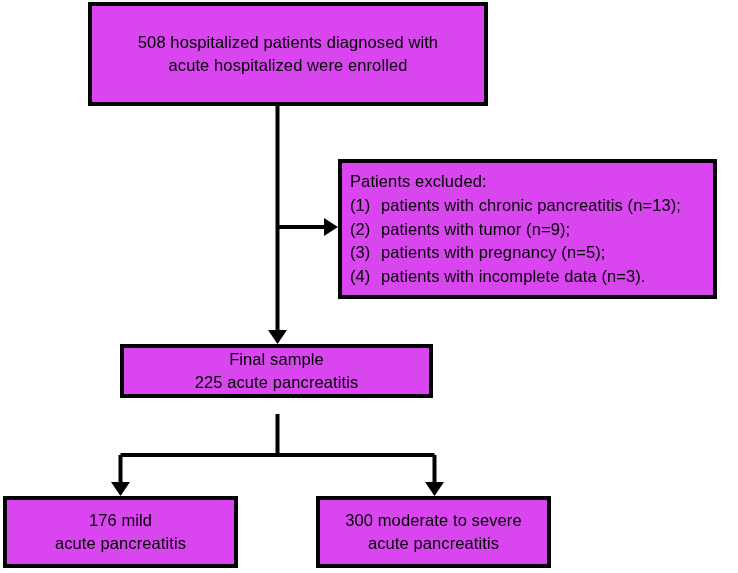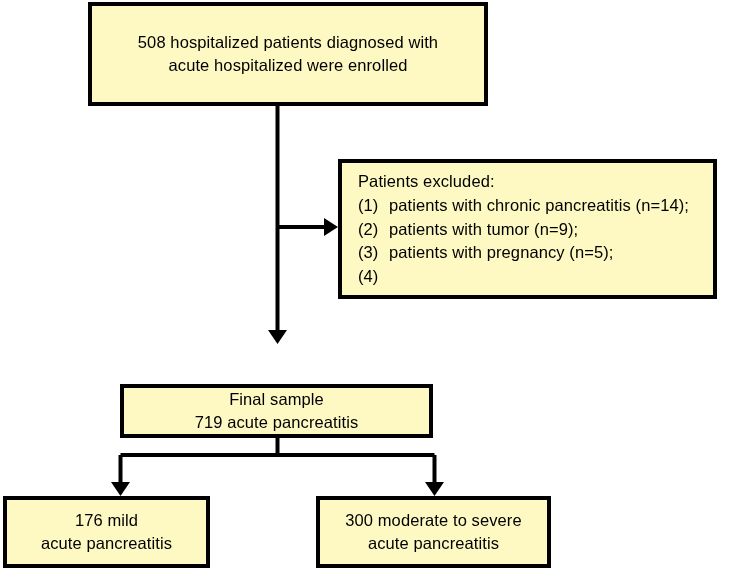--- a/index.html
+++ b/index.html
@@ -23,21 +23,21 @@
     position: absolute;
     left: 0;
     top: 0;
     width: 738px;
     height: 573px;
   }
   .node-box {
     position: absolute;
     box-sizing: border-box;
     border: 4px solid #000000;
-    background: #fef9c3;
+    background: #d946ef;
     display: flex;
     flex-direction: column;
     justify-content: center;
     z-index: 2;
   }
   .node-box.centered {
     align-items: center;
     text-align: center;
   }
   .node-box.lefted {
@@ -52,41 +52,41 @@
     color: #000000;
   }
   
   #box-enrolled {
     left: 88px;  top: 2px;   width: 400px; height: 104px;
   }
   #box-enrolled .node-line { font-size: 16.5px; line-height: 23px; }
 
   #box-excluded {
     left: 338px; top: 159px; width: 379px; height: 140px;
-    padding-left: 16px;
+    padding-left: 8px;
   }
   #box-excluded .node-line { line-height: 23.5px; }
   #box-excluded .excl-title { margin-bottom: 1px; }
   #box-excluded .excl-item {
     display: flex;
     align-items: baseline;
   }
   #box-excluded .excl-num {
     display: inline-block;
     width: 31px;
     flex: 0 0 31px;
   }
 
   #box-final {
-    left: 120px; top: 344px; width: 313px; height: 54px; margin-top: 40px;
+    left: 120px; top: 344px; width: 313px; height: 54px;
   }
   #box-final .node-line { line-height: 23px; }
 
   #box-mild {
-    left: 3px;   top: 496px; width: 207px; height: 72px;
+    left: 3px;   top: 496px; width: 235px; height: 72px;
   }
   #box-mild .node-line { line-height: 23px; }
 
   #box-modsevere {
     left: 316px; top: 496px; width: 235px; height: 72px;
   }
   #box-modsevere .node-line { line-height: 23px; }
 </style>
 </head>
 <body>
@@ -126,38 +126,39 @@
   <div class="node-box centered" id="box-enrolled">
     <div class="node-line">508 hospitalized patients diagnosed with</div>
     <div class="node-line">acute hospitalized were enrolled</div>
   </div>
 
   <div class="node-box lefted" id="box-excluded">
     <div class="node-line excl-title">Patients excluded:</div>
 
     <div class="node-line excl-item">
       <span class="excl-num">(1)</span>
-      <span>patients with chronic pancreatitis (n=14);</span>
+      <span>patients with chronic pancreatitis (n=13);</span>
     </div>
     <div class="node-line excl-item">
       <span class="excl-num">(2)</span>
       <span>patients with tumor (n=9);</span>
     </div>
     <div class="node-line excl-item">
       <span class="excl-num">(3)</span>
       <span>patients with pregnancy (n=5);</span>
     </div>
     <div class="node-line excl-item">
       <span class="excl-num">(4)</span>
+      <span>patients with incomplete data (n=3).</span>
     </div>
   </div>
 
   <div class="node-box centered" id="box-final">
     <div class="node-line">Final sample</div>
-    <div class="node-line">719 acute pancreatitis</div>
+    <div class="node-line">225 acute pancreatitis</div>
   </div>
 
   <div class="node-box centered" id="box-mild">
     <div class="node-line">176 mild</div>
     <div class="node-line">acute pancreatitis</div>
   </div>
 
   <div class="node-box centered" id="box-modsevere">
     <div class="node-line">300 moderate to severe</div>
     <div class="node-line">acute pancreatitis</div>

